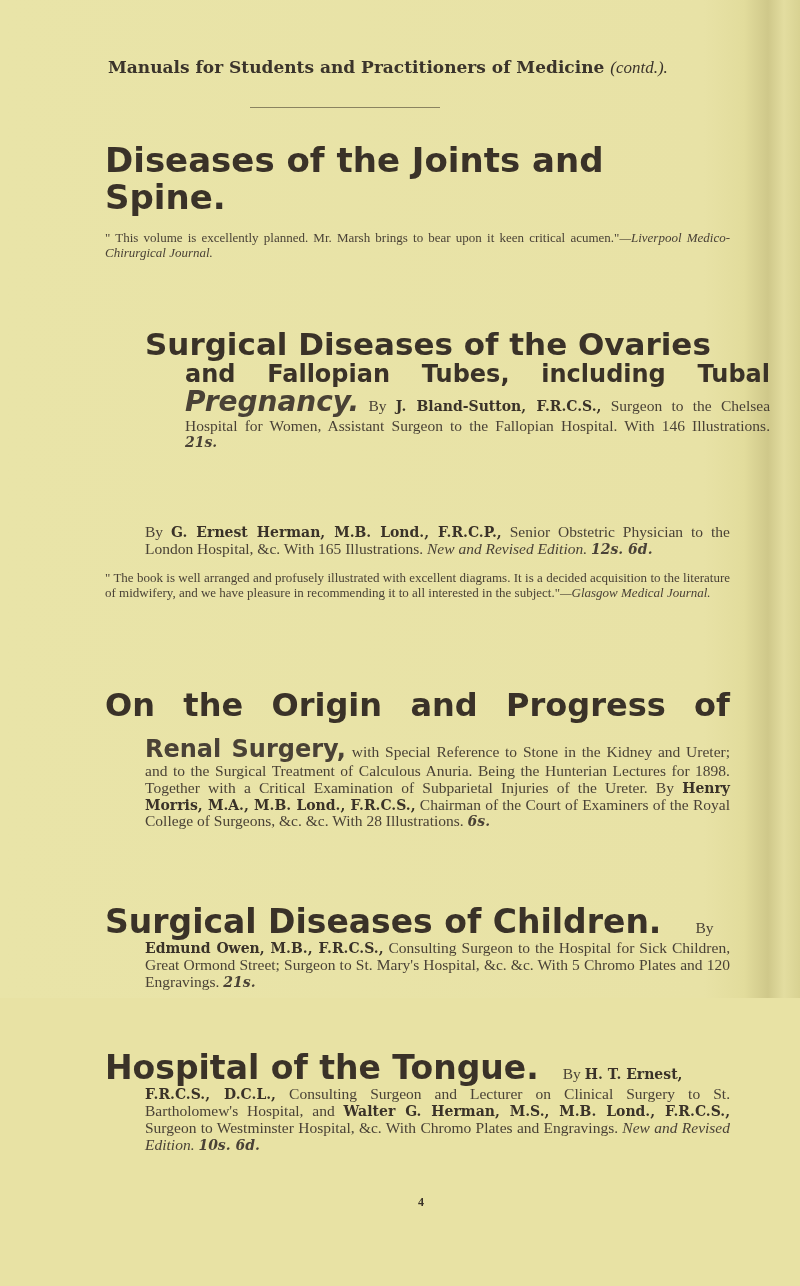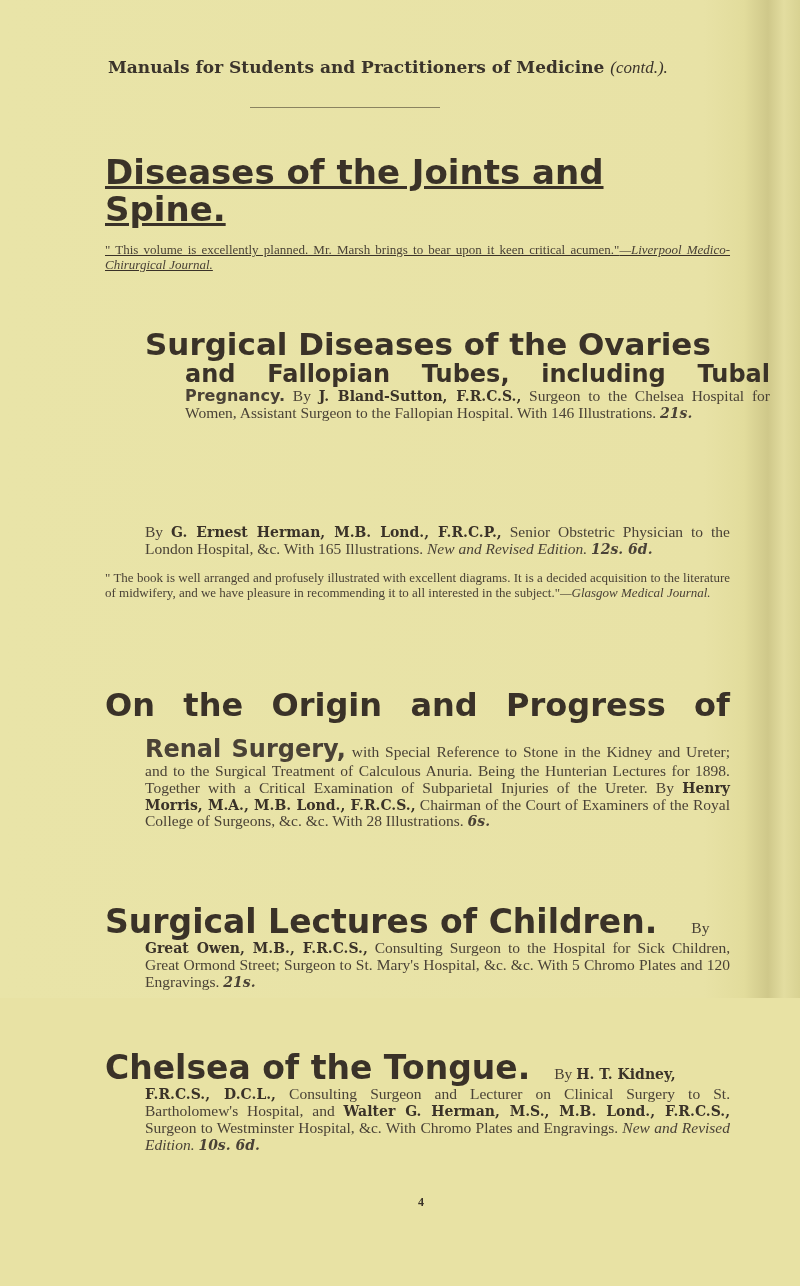--- a/index.html
+++ b/index.html
@@ -47,32 +47,32 @@
 <body>
 
 <div class="page">
 
   <div class="running-head">
     <span>Manuals for Students and Practitioners of Medicine</span>
     <span class="contd">(contd.).</span>
   </div>
   <div class="rule"></div>
 
-  <div class="entry" style="top:154px;text-decoration:underline;">
+  <div class="entry" style="top:142px;">
     <div class="title" style="font-size:34px;">Diseases of the Joints and Spine.</div>
     <div class="quote" style="margin-top:14px;">
       <span>" This volume is excellently planned. Mr. Marsh brings to bear upon it keen critical acumen."</span><span class="src">—Liverpool Medico-Chirurgical Journal.</span>
     </div>
   </div>
 
   <div class="entry" style="top:327px;margin-left:40px;">
     <div class="title" style="font-size:31px;">Surgical Diseases of the Ovaries</div>
     <div class="body">
       <div class="title" style="font-size:24px; text-align:justify; text-align-last:justify;">and Fallopian Tubes, including Tubal</div>
-      <span class="inline-title" style="font-size:16px;">Pregnancy.</span>
+      <span class="inline-title" style="font-size:28px;font-style:italic;">Pregnancy.</span>
       <span>By</span>
       <span class="author">J. Bland-Sutton, F.R.C.S.,</span>
       <span>Surgeon to the Chelsea Hospital for Women, Assistant Surgeon to the Fallopian Hospital.</span>
       <span>With 146 Illustrations.</span>
       <span class="price">21s.</span>
     </div>
   </div>
 
   <div class="entry" style="top:510px;">
     <div class="body" style="margin-top:14px;">
@@ -96,36 +96,36 @@
       <span>By</span>
       <span class="author">Henry Morris, M.A., M.B. Lond., F.R.C.S.,</span>
       <span>Chairman of the Court of Examiners of the Royal College of Surgeons, &amp;c. &amp;c.</span>
       <span>With 28 Illustrations.</span>
       <span class="price">6s.</span>
     </div>
   </div>
 
   <div class="entry" style="top:904px;">
     <div>
-      <span class="title" style="font-size:33px;">Surgical Lectures of Children.</span>
+      <span class="title" style="font-size:33px;">Surgical Diseases of Children.</span>
       <span class="body" style="padding-left:30px;">By</span>
     </div>
     <div class="body" style="margin-top:0px;">
-      <span class="author">Great Owen, M.B., F.R.C.S.,</span>
+      <span class="author">Edmund Owen, M.B., F.R.C.S.,</span>
       <span>Consulting Surgeon to the Hospital for Sick Children, Great Ormond Street; Surgeon to St. Mary's Hospital, &amp;c. &amp;c.</span>
       <span>With 5 Chromo Plates and 120 Engravings.</span>
       <span class="price">21s.</span>
     </div>
   </div>
 
   <div class="entry" style="top:1050px;">
     <div>
-      <span class="title" style="font-size:33px;">Chelsea of the Tongue.</span>
+      <span class="title" style="font-size:33px;">Hospital of the Tongue.</span>
       <span class="body" style="padding-left:20px;">By</span>
-      <span class="author">H. T. Kidney,</span>
+      <span class="author">H. T. Ernest,</span>
     </div>
     <div class="body" style="margin-top:0px;">
       <span class="author">F.R.C.S., D.C.L.,</span>
       <span>Consulting Surgeon and Lecturer on Clinical Surgery to St. Bartholomew's Hospital, and</span>
       <span class="author">Walter G. Herman, M.S., M.B. Lond., F.R.C.S.,</span>
       <span>Surgeon to Westminster Hospital, &amp;c.</span>
       <span>With Chromo Plates and Engravings.</span>
       <span class="ital">New and Revised Edition.</span>
       <span class="price">10s. 6d.</span>
     </div>

